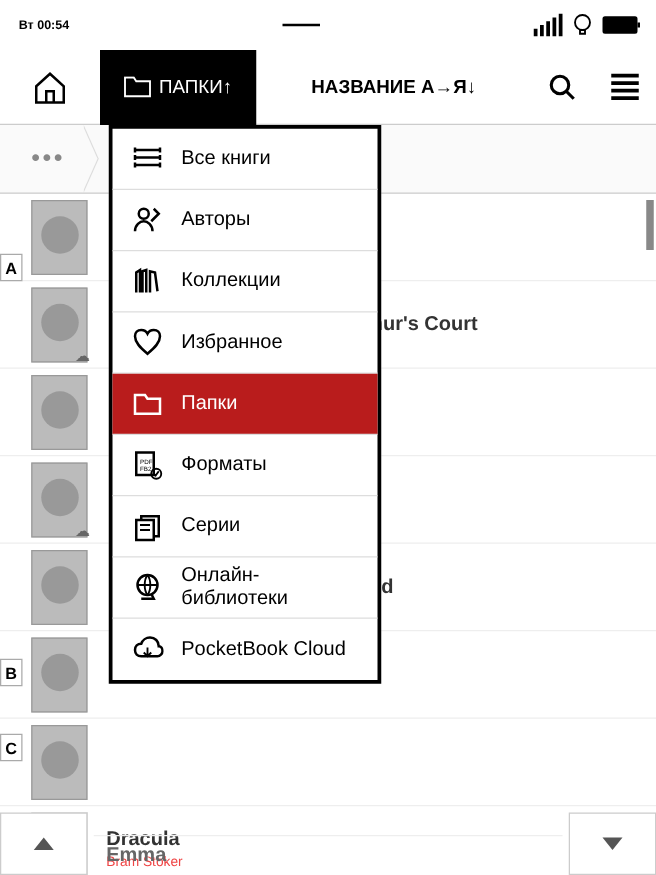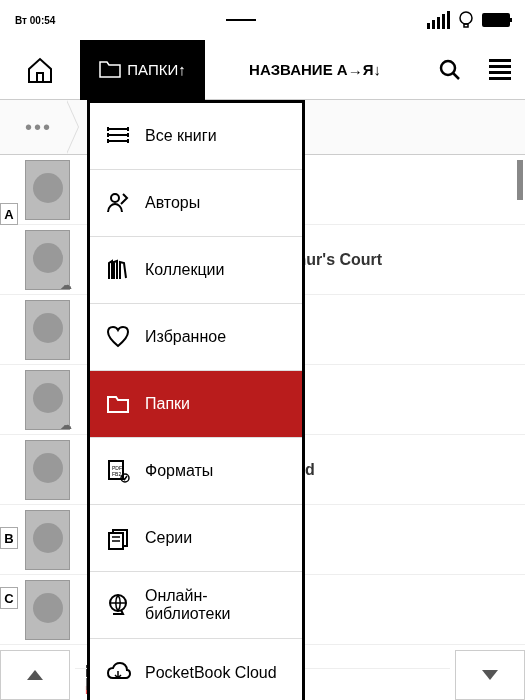--- a/index.html
+++ b/index.html
@@ -33,21 +33,21 @@
 .book{height:70px;display:flex;align-items:center;border-bottom:1px solid #eee;padding-left:25px}
 .cover{width:45px;height:60px;background:#bbb;border:1px solid #999;position:relative;flex-shrink:0;margin-right:15px}
 .cover::after{content:"";position:absolute;width:30px;height:30px;background:#999;border-radius:50%;top:12px;left:7px}
 .cloud{position:absolute;bottom:-3px;right:-3px;font-size:12px;color:#666}
 .info{flex:1;overflow:hidden}
 .title{font-weight:bold;font-size:16px;color:#333;white-space:nowrap;overflow:hidden}
 .author{font-size:11px;color:#ef4444;margin-top:3px}
 .letter{position:absolute;left:0;width:18px;height:22px;border:1px solid #aaa;background:#fff;display:flex;align-items:center;justify-content:center;font-size:13px;font-weight:bold;z-index:5}
 .scroll{position:absolute;right:2px;top:160px;width:6px;height:40px;background:#888}
 .dropdown{position:absolute;top:100px;left:87px;width:218px;background:#fff;border:3px solid #000;z-index:10}
-.dd-item{height:67px;display:flex;align-items:center;padding:0 15px;gap:14px;font-size:16px;border-bottom:1px solid #ddd}
+.dd-item{height:49px;display:flex;align-items:center;padding:0 15px;gap:14px;font-size:16px;border-bottom:1px solid #ddd}
 .dd-item.active{background:#b91c1c;color:#fff}
 .dd-item svg{width:26px;height:26px;flex-shrink:0}
 .dd-item:last-child{border-bottom:none}
 .nav-up,.nav-down{position:absolute;bottom:0;width:70px;height:50px;background:#fff;border:1px solid #ccc;display:flex;align-items:center;justify-content:center}
 .nav-up{left:0}
 .nav-down{right:0}
 .tri-up{border-left:8px solid transparent;border-right:8px solid transparent;border-bottom:10px solid #555}
 .tri-down{border-left:8px solid transparent;border-right:8px solid transparent;border-top:10px solid #555}
 .emma{position:absolute;bottom:0;left:75px;right:75px;height:32px;display:flex;align-items:center;font-weight:bold;color:#666;padding-left:10px;border-top:1px solid #eee}
 </style>

